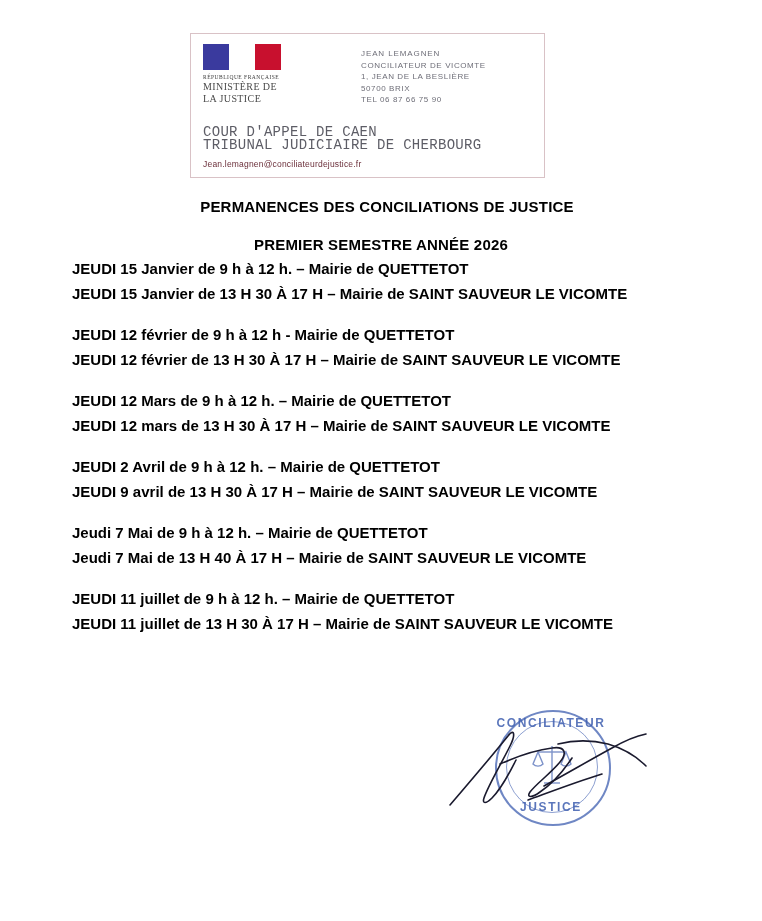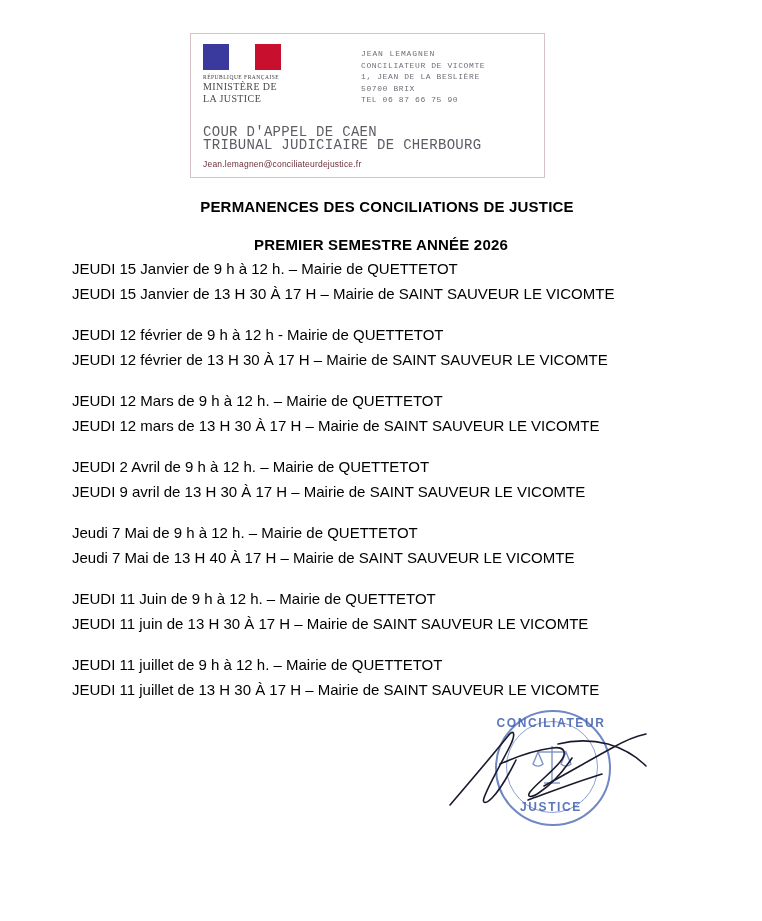--- a/index.html
+++ b/index.html
@@ -62,21 +62,21 @@
     color: #4a4a4a;
     letter-spacing: 0.4px;
   }
 
   .lh-right {
     position: absolute;
     right: 18px;
     top: 14px;
     width: 165px;
     text-align: left;
-    font-family: Liberation Mono, monospace;
+    font-family: Liberation Sans, sans-serif;
     font-size: 8px;
     line-height: 11.5px;
     color: #6e6e78;
     letter-spacing: 0.6px;
   }
   .lh-right .name { letter-spacing: 0.9px; }
 
   .lh-courts {
     position: absolute;
     left: 12px;
@@ -122,21 +122,21 @@
   
   .schedule {
     position: absolute;
     left: 72px;
     top: 257px;
     width: 620px;
   }
   .group { margin-bottom: 17px; }
   .line {
     font-size: 15px;
-    font-weight: normal;
+    font-weight: bold;
     line-height: 24.5px;
     white-space: nowrap;
   }
 
   
   .stamp-area {
     position: absolute;
     left: 440px;
     top: 700px;
     width: 250px;
@@ -247,24 +247,20 @@
   <div class="group">
     <div class="line">JEUDI 2 Avril de 9 h à 12 h. – Mairie de QUETTETOT</div>
     <div class="line">JEUDI 9 avril de 13 H 30 À 17 H – Mairie de SAINT SAUVEUR LE VICOMTE</div>
   </div>
 
   <div class="group">
     <div class="line">Jeudi 7 Mai de 9 h à 12 h. – Mairie de QUETTETOT</div>
     <div class="line">Jeudi 7 Mai de 13 H 40 À 17 H – Mairie de SAINT SAUVEUR LE VICOMTE</div>
   </div>
 
-  <div class="group">
-    <div class="line">JEUDI 11 Juin de 9 h à 12 h. – Mairie de QUETTETOT</div>
-    <div class="line">JEUDI 11 juin de 13 H 30 À 17 H – Mairie de SAINT SAUVEUR LE VICOMTE</div>
-  </div>
 
   <div class="group">
     <div class="line">JEUDI 11 juillet de 9 h à 12 h. – Mairie de QUETTETOT</div>
     <div class="line">JEUDI 11 juillet de 13 H 30 À 17 H – Mairie de SAINT SAUVEUR LE VICOMTE</div>
   </div>
 
 </div>
 
 <div class="stamp-area">
 

